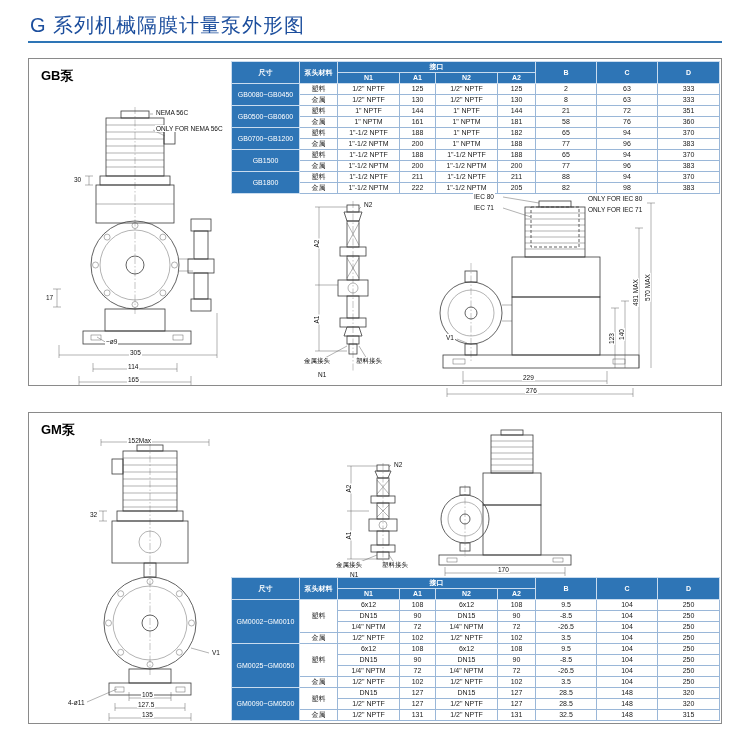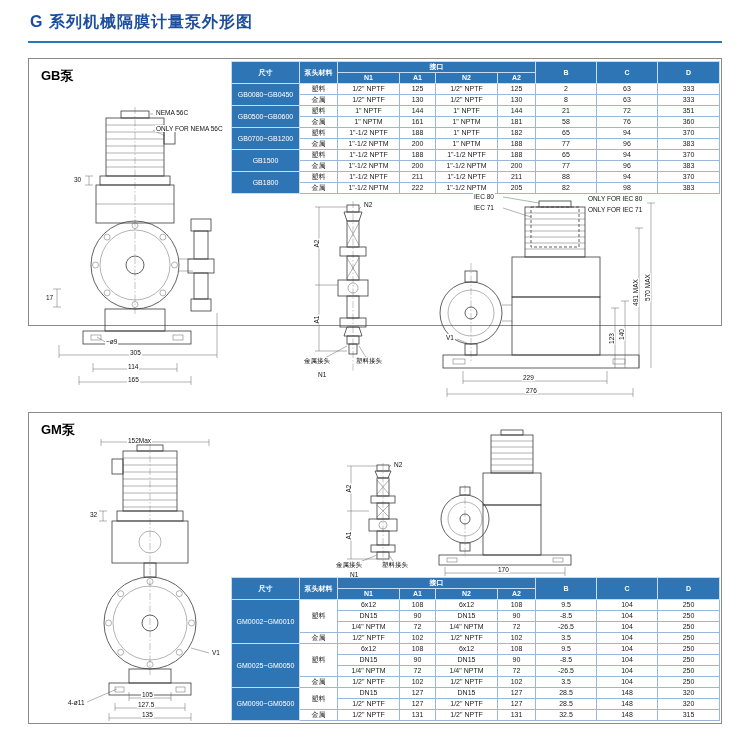--- a/index.html
+++ b/index.html
@@ -1,26 +1,26 @@
 <!DOCTYPE html>
 <html><head>
 <meta charset="utf-8">
 <style>
   * { margin:0; padding:0; box-sizing:border-box; }
   html,body { width:750px; height:754px; background:#fff;
     font-family:"Liberation Sans","DejaVu Sans",sans-serif; color:#222; }
   body { position:relative; overflow:hidden; }
 
-  .page-title { position:absolute; left:30px; top:12px; font-size:16px;
-    font-weight:bold; color:#1c4e9d; letter-spacing:1px; }
+  .page-title { position:absolute; left:30px; top:12px; font-size:20px;
+    font-weight:normal; color:#1c4e9d; letter-spacing:1px; }
   .title-rule { position:absolute; left:28px; top:41px; width:694px; height:2px;
     background:#2e75b6; }
 
   .panel { position:absolute; left:28px; width:694px; border:1px solid #8a8a8a; background:#fff; }
-  .panel.gb { top:58px; height:268px; }
+  .panel.gb { top:58px; height:328px; }
   .panel.gm { top:412px; height:312px; }
   .panel-label { position:absolute; left:12px; top:8px; font-size:13px; font-weight:bold; color:#000; }
 
   .spec-wrap { position:absolute; right:2px; width:488px; background:#fff; }
   .gb .spec-wrap { top:2px; }
   .gm .spec-wrap { bottom:2px; }
   table.spec { width:100%; border-collapse:collapse; table-layout:fixed; font-size:7px; }
   .spec th,.spec td { border:1px solid #9ab7d8; text-align:center; padding:1px 0;
     line-height:8px; height:10px; overflow:hidden; white-space:nowrap; }
   .spec th { background:#2e75b6; color:#fff; font-weight:bold; border-color:#c9dcef; }

